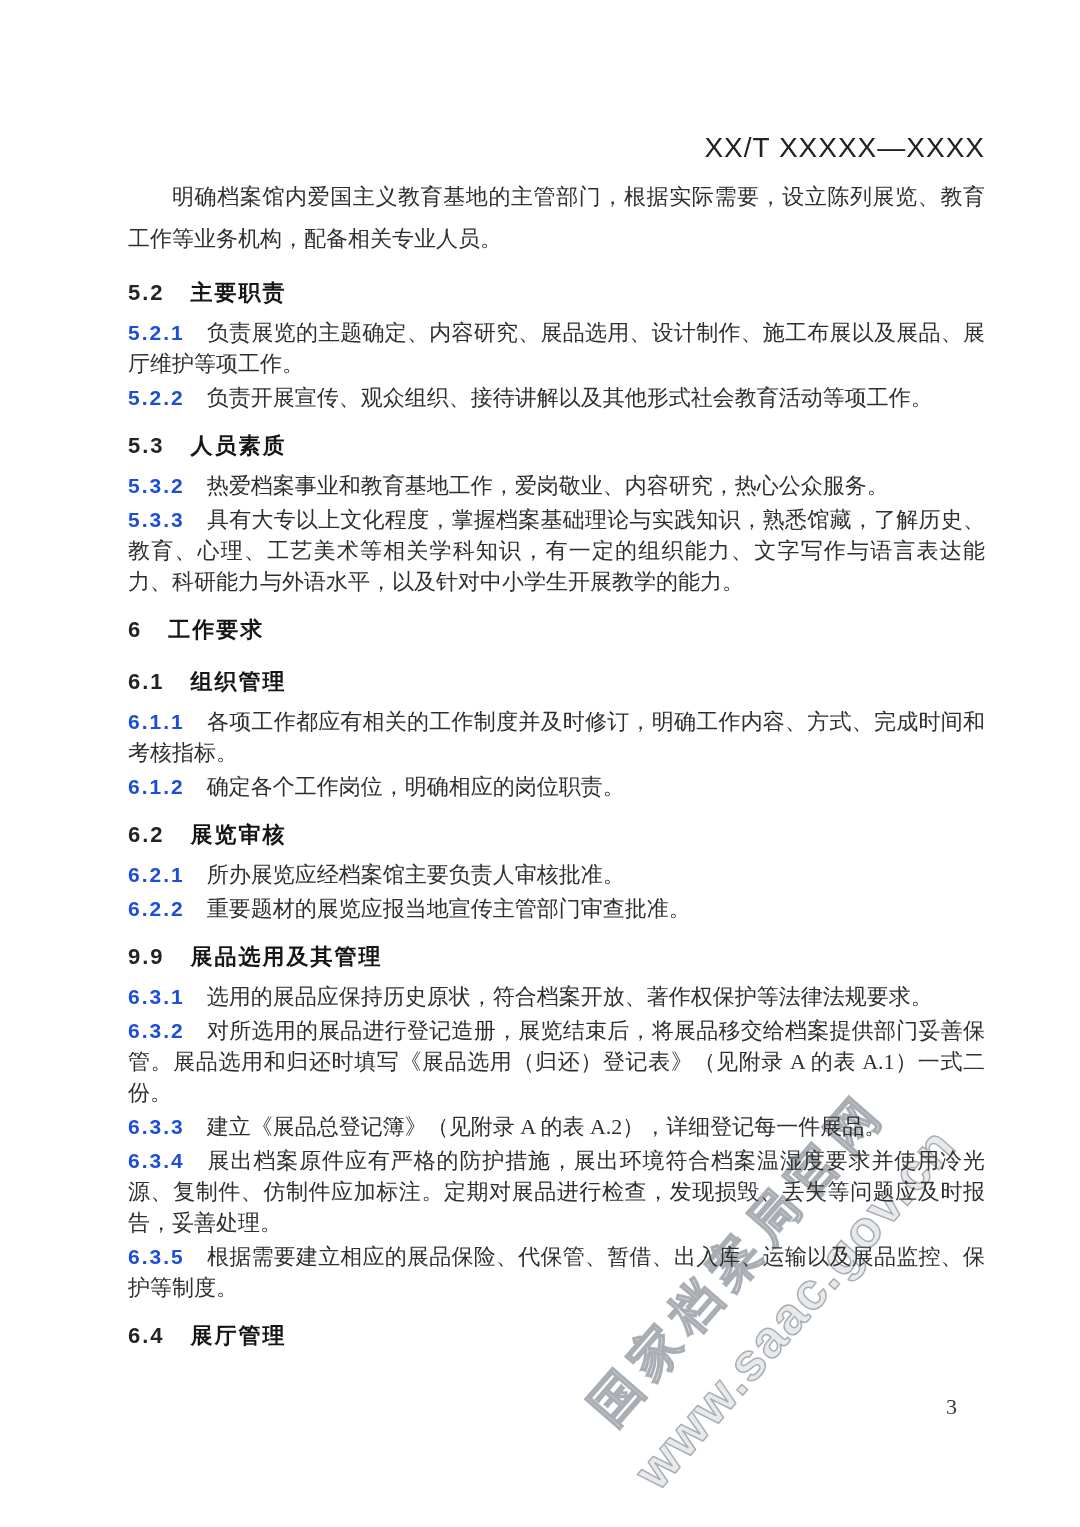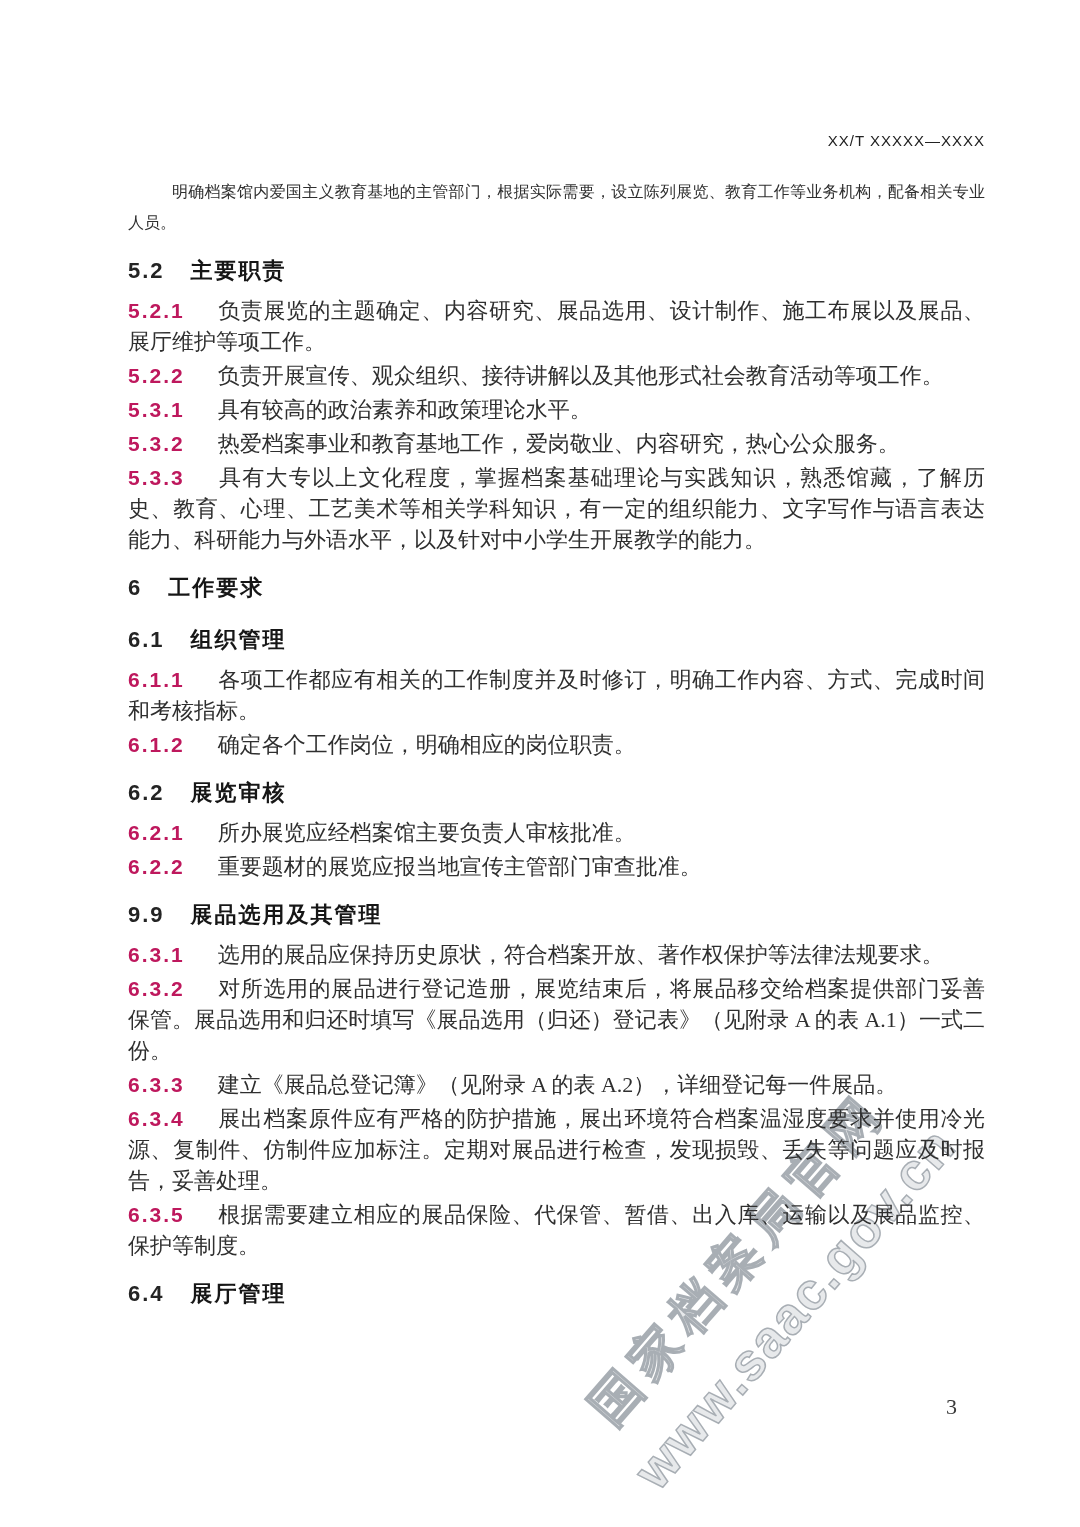--- a/index.html
+++ b/index.html
@@ -16,52 +16,52 @@
     background:var(--bg-color);
     overflow:hidden;
     font-family:"Liberation Serif","DejaVu Serif",serif;
     color:var(--text-color);
   }
   .header-code{
     position:absolute;
     top:132px;
     right:95px;
     font-family:"Liberation Sans","DejaVu Sans",sans-serif;
-    font-size:15px;
+    font-size:28px;
     letter-spacing:1px;
     color:#222;
     white-space:nowrap;
   }
   .content{
     position:absolute;
     left:128px;
     top:176px;
     width:857px;
     z-index:2;
   }
   .content p{margin:0 0 3px 0;}
   .intro{
-    font-size:16px;
-    line-height:31px;
+    font-size:22px;
+    line-height:42px;
     text-align:justify;
     text-indent:44px;
   }
   .clause{
     font-size:22px;
     line-height:31px;
     text-align:justify;
   }
   .clause .num{
     font-family:"Liberation Sans","DejaVu Sans",sans-serif;
     font-size:21px;
     font-weight:600;
     letter-spacing:2px;
-    margin-right:33px;
+    margin-right:22px;
     white-space:nowrap;
-    color:#be185d;
+    color:#1d4ed8;
   }
   .h1,.h2{
     font-family:"Liberation Sans","DejaVu Sans",sans-serif;
     font-size:22px;
     line-height:30px;
     color:var(--heading-color);
     display:flex;
     align-items:flex-end;
   }
   .h1{margin:18px 0 22px 0;}
@@ -124,21 +124,24 @@
   </div>
 
   <div class="content">
       <p class="intro">明确档案馆内爱国主义教育基地的主管部门，根据实际需要，设立陈列展览、教育工作等业务机构，配备相关专业人员。</p>
       <div class="h2">
         <span class="num">5.2</span>
         <span class="title">主要职责</span>
       </div>
       <p class="clause"><span class="num">5.2.1</span><span>负责展览的主题确定、内容研究、展品选用、设计制作、施工布展以及展品、展厅维护等项工作。</span></p>
       <p class="clause"><span class="num">5.2.2</span><span>负责开展宣传、观众组织、接待讲解以及其他形式社会教育活动等项工作。</span></p>
-      <p class="clause"><span class="num">5.3.1</span><span>具有较高的政治素养和政策理论水平。</span></p>
+      <div class="h2">
+        <span class="num">5.3</span>
+        <span class="title">人员素质</span>
+      </div>
       <p class="clause"><span class="num">5.3.2</span><span>热爱档案事业和教育基地工作，爱岗敬业、内容研究，热心公众服务。</span></p>
       <p class="clause"><span class="num">5.3.3</span><span>具有大专以上文化程度，掌握档案基础理论与实践知识，熟悉馆藏，了解历史、教育、心理、工艺美术等相关学科知识，有一定的组织能力、文字写作与语言表达能力、科研能力与外语水平，以及针对中小学生开展教学的能力。</span></p>
       <div class="h1">
         <span class="num">6</span>
         <span class="title">工作要求</span>
       </div>
       <div class="h2">
         <span class="num">6.1</span>
         <span class="title">组织管理</span>
       </div>

